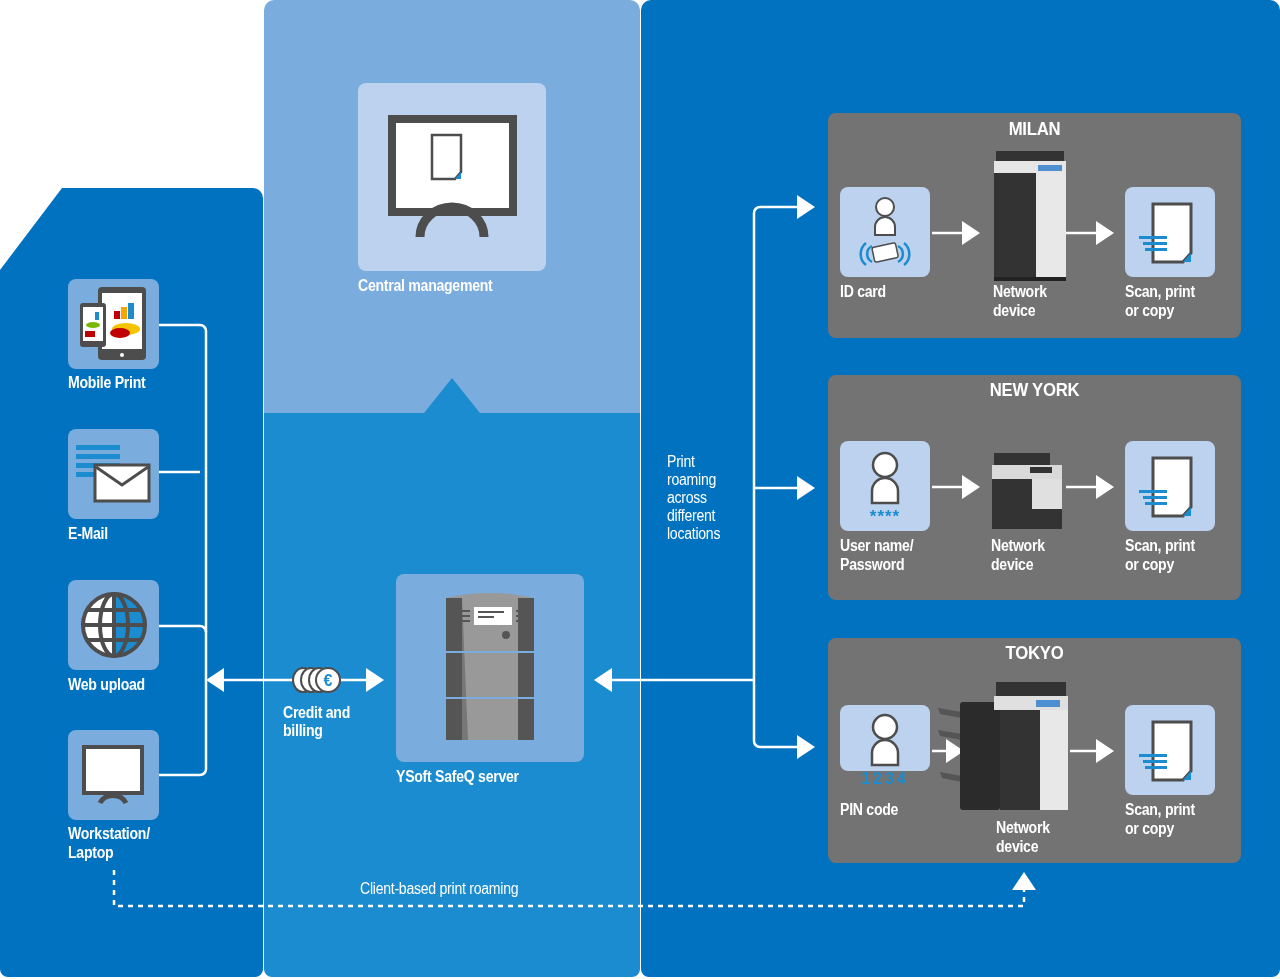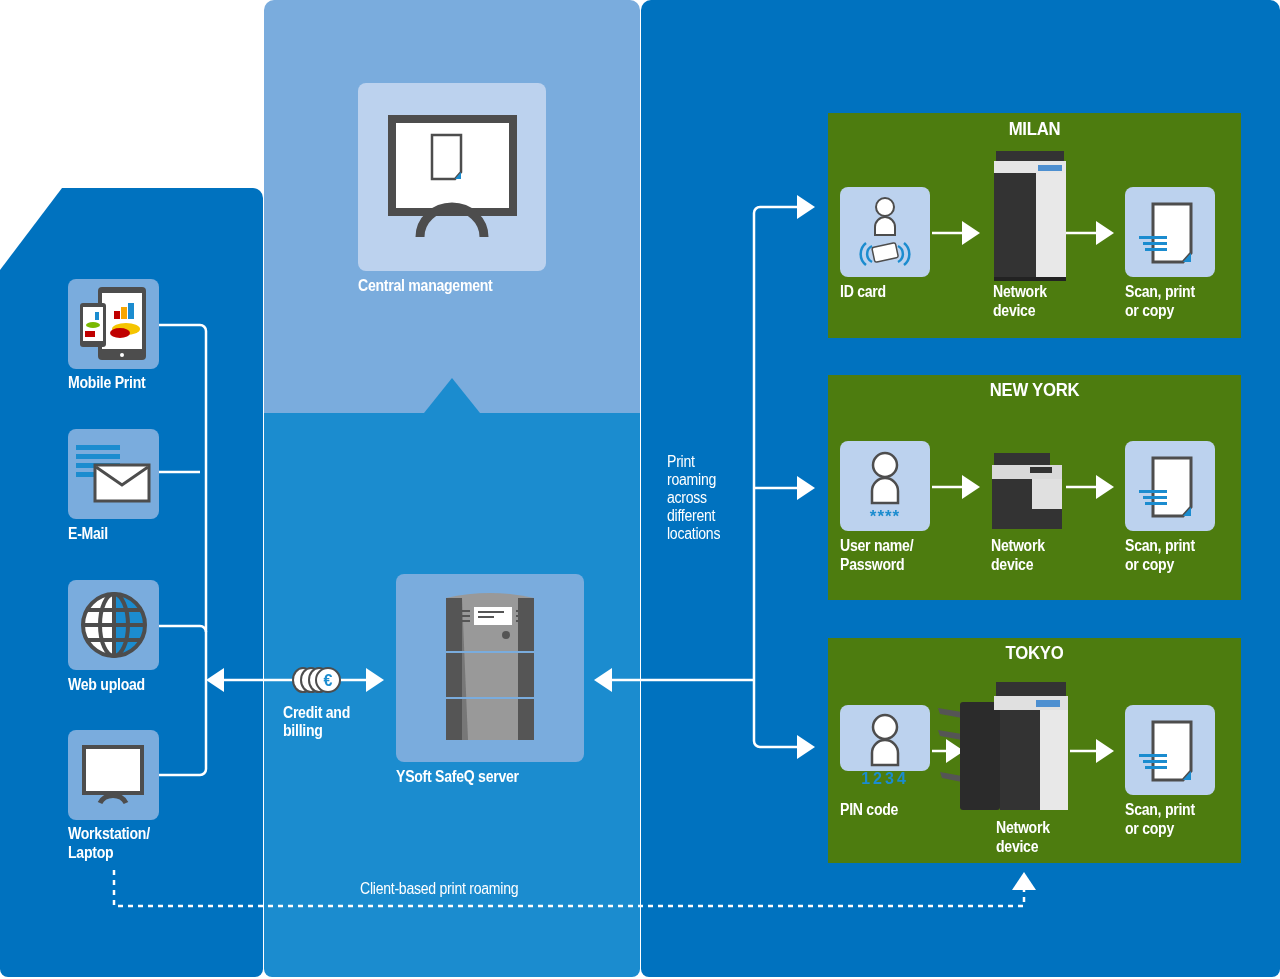--- a/index.html
+++ b/index.html
@@ -10,21 +10,21 @@
          font-size:16px; line-height:18px; letter-spacing:-0.3px; transform:scaleX(0.88); transform-origin:left top; white-space:nowrap; }
   .lbl.center { transform-origin:center top; text-align:center; }
   .thin { font-weight:normal; }
   .panel-left { left:0; top:188px; width:263px; height:789px; background:#0072bf; border-radius:10px 10px 8px 8px;
                 clip-path:polygon(0 82px, 62px 0, 100% 0, 100% 100%, 0 100%); }
   .panel-mid-top { left:264px; top:0; width:376px; height:413px; background:#7aacdd; border-radius:10px 10px 0 0; }
   .panel-mid-bot { left:264px; top:413px; width:376px; height:564px; background:#1b8ccf; border-radius:0 0 8px 8px; }
   .panel-right { left:641px; top:0; width:639px; height:977px; background:#0072bf; border-radius:10px 10px 8px 8px; }
   .tile { position:absolute; background:#7aacdd; border-radius:8px; }
   .tile.light { background:#bcd2ee; }
-  .city { position:absolute; background:#4d7c0f; border-radius:0; }
+  .city { position:absolute; background:#737373; border-radius:8px; }
   svg { display:block; }
 </style>
 </head>
 <body>
 
 <div class="abs panel-left"></div>
 <div class="abs panel-mid-top"></div>
 <div class="abs panel-mid-bot"></div>
 <div class="abs panel-right"></div>
 

